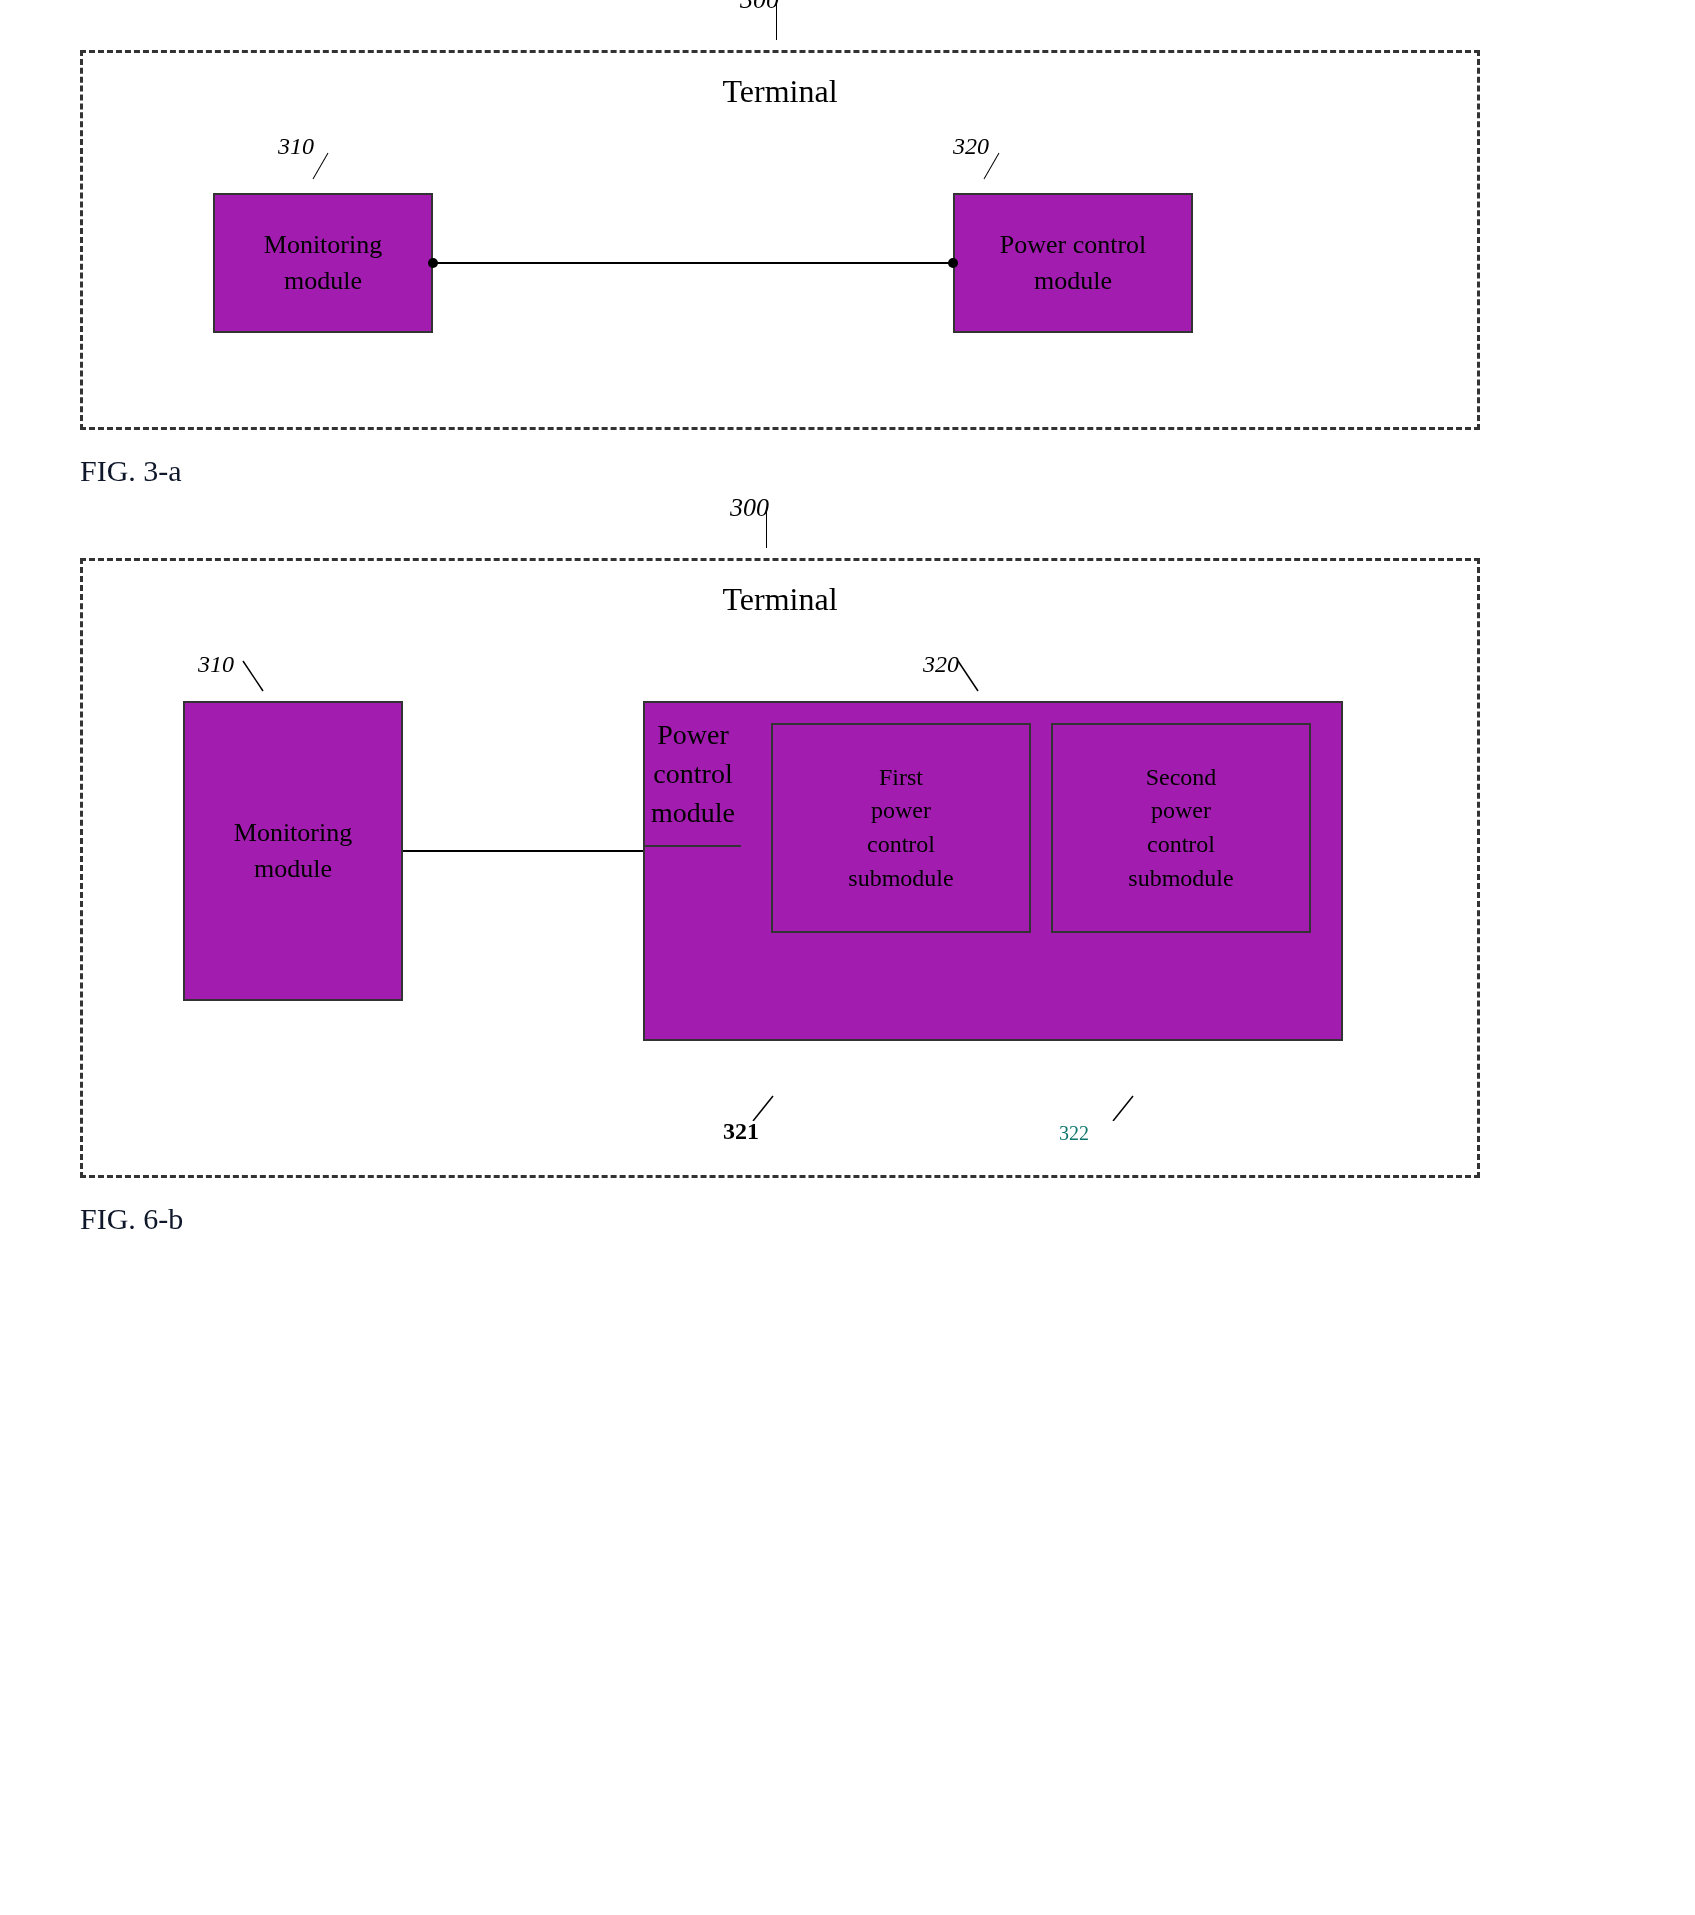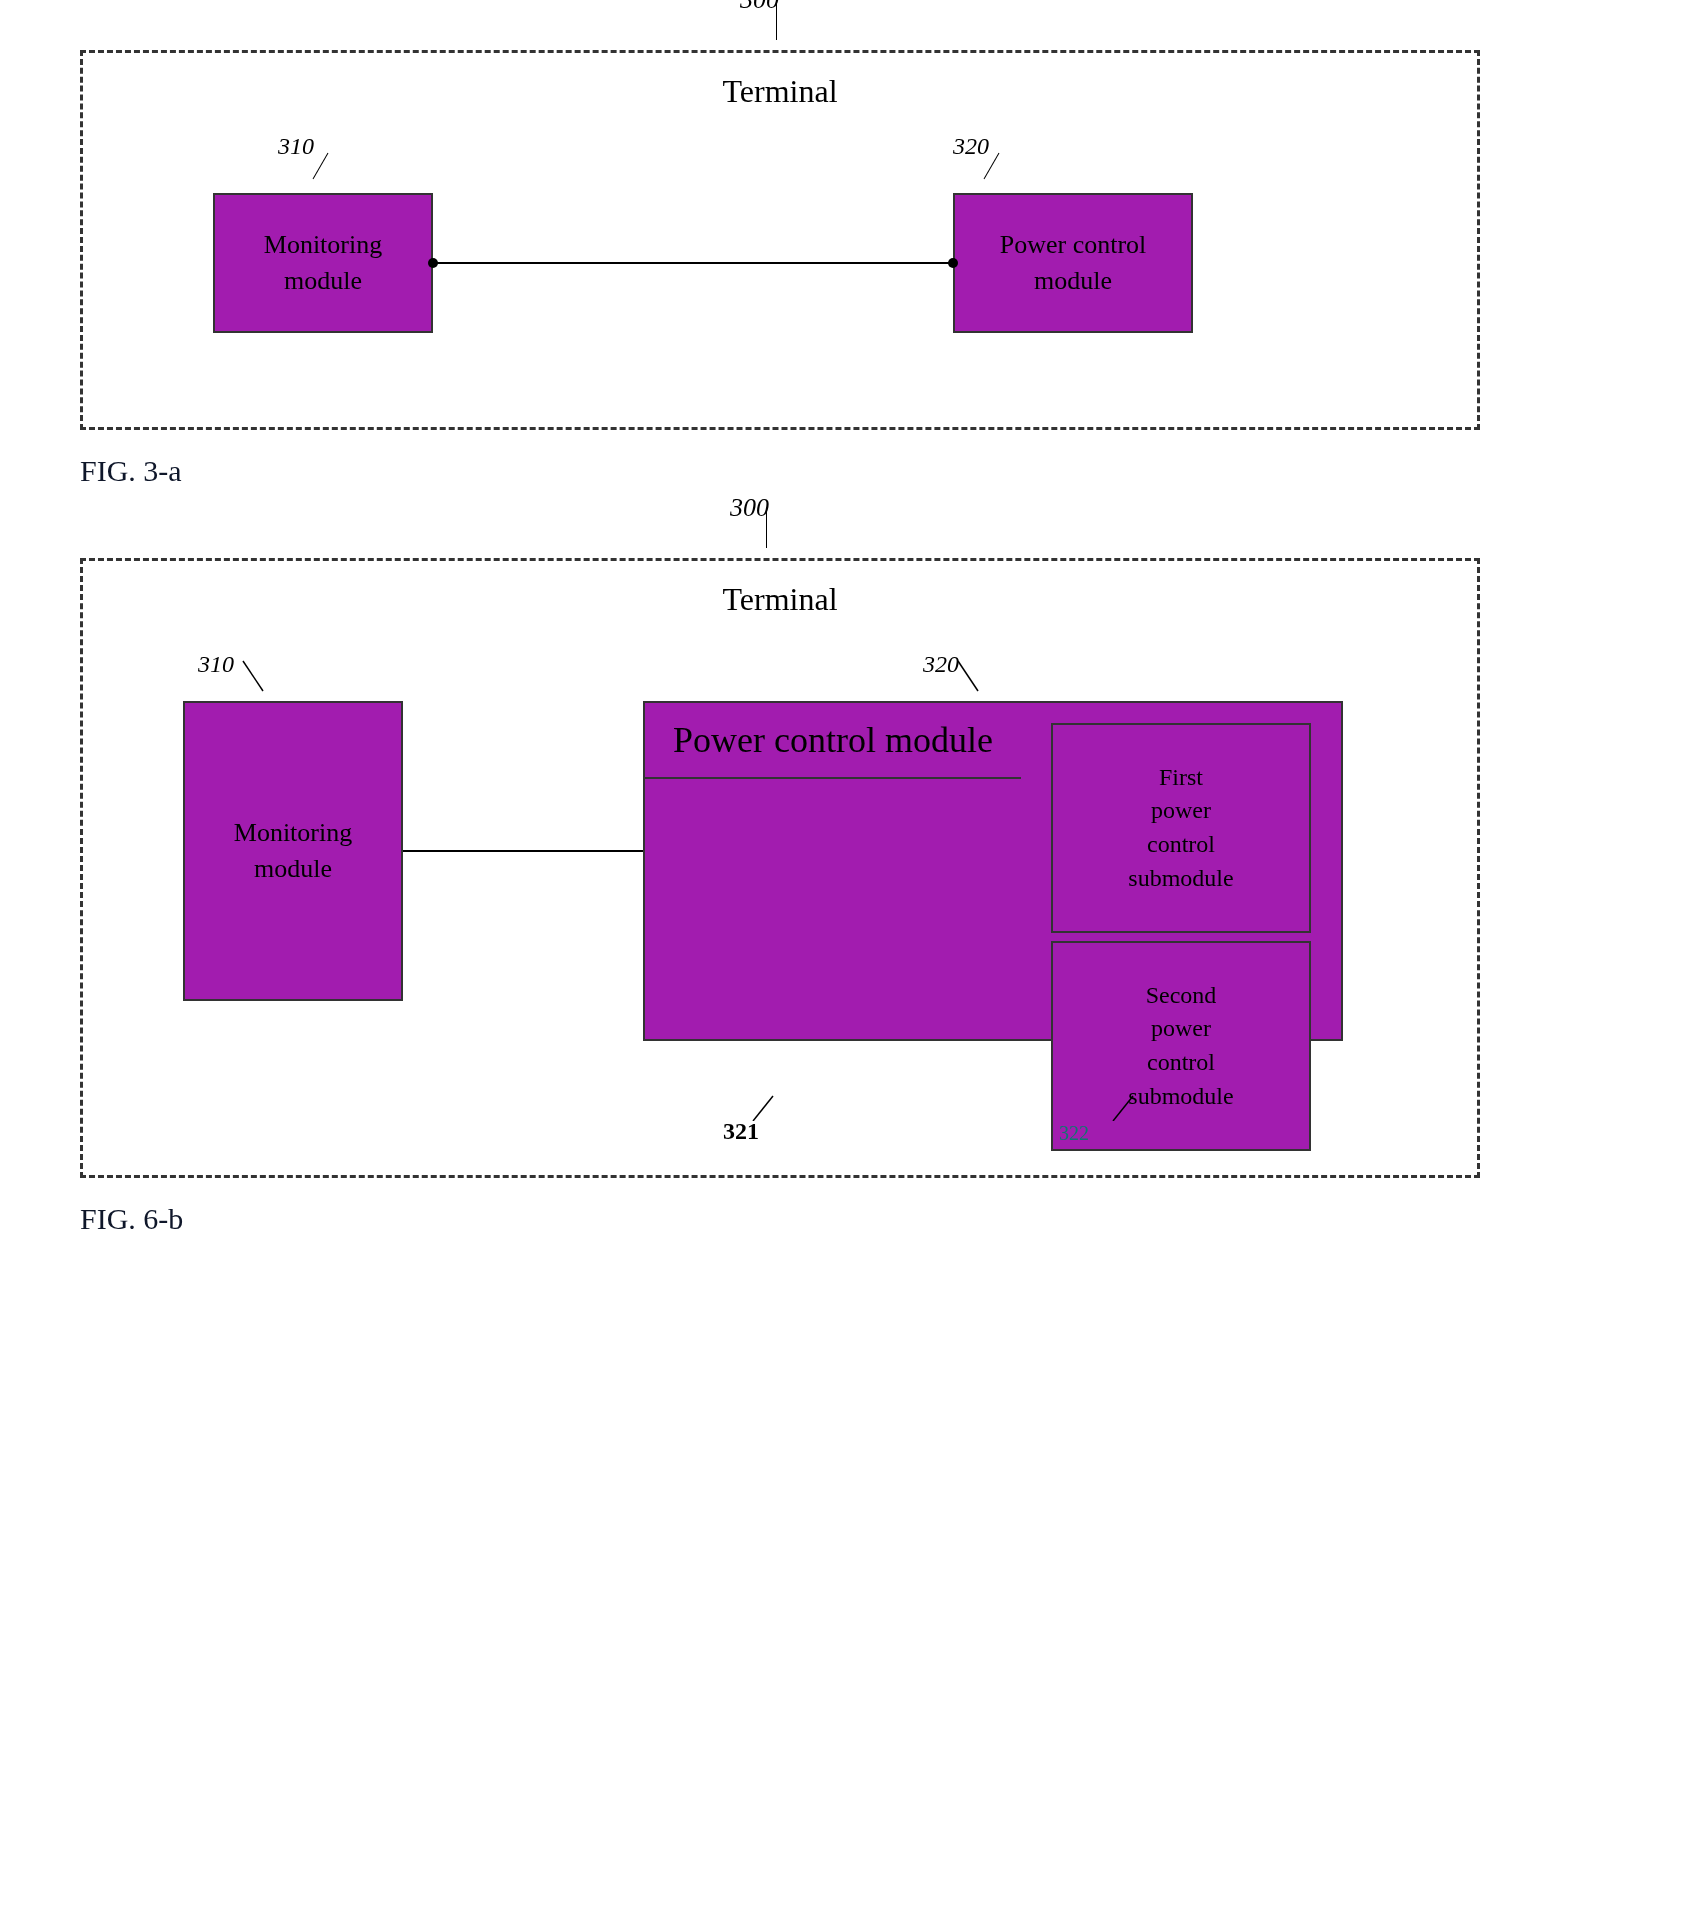--- a/index.html
+++ b/index.html
@@ -136,23 +136,23 @@
     <svg style="position:absolute;top:90px;left:855px;width:80px;height:50px;">
       <line x1="20" y1="10" x2="40" y2="40" stroke="#000" stroke-width="1.5"></line>
     </svg>
 
     <div class="module-box" style="left:100px; top:140px; width:220px; height:300px;">
       <span>Monitoring<br>module</span>
     </div>
 
     <div class="module-box" style="left:560px; top:140px; width:700px; height:340px; align-items:flex-start; justify-content:flex-start; padding:0;">
 
-      <div style="width:100%; text-align:center; padding-top:12px; padding-bottom:12px; font-size:36px; border-bottom:2px solid #333;">Power control module</div>
+      <div style="width:100%; text-align:center; padding-top:12px; padding-bottom:12px; font-size:28px; border-bottom:2px solid #333;">Power control module</div>
 
-      <div style="display:flex; flex-direction:column; gap:8px; padding:20px 30px; align-items:center; flex:1;">
+      <div style="display:flex; flex-direction:row; gap:20px; padding:20px 30px; align-items:center; flex:1;">
 
         <div class="module-box" style="position:relative; width:260px; height:210px; font-size:24px;">
           <span>First<br>power<br>control<br>submodule</span>
         </div>
 
         <div class="module-box" style="position:relative; width:260px; height:210px; font-size:24px;">
           <span>Second<br>power<br>control<br>submodule</span>
         </div>
       </div>
     </div>

